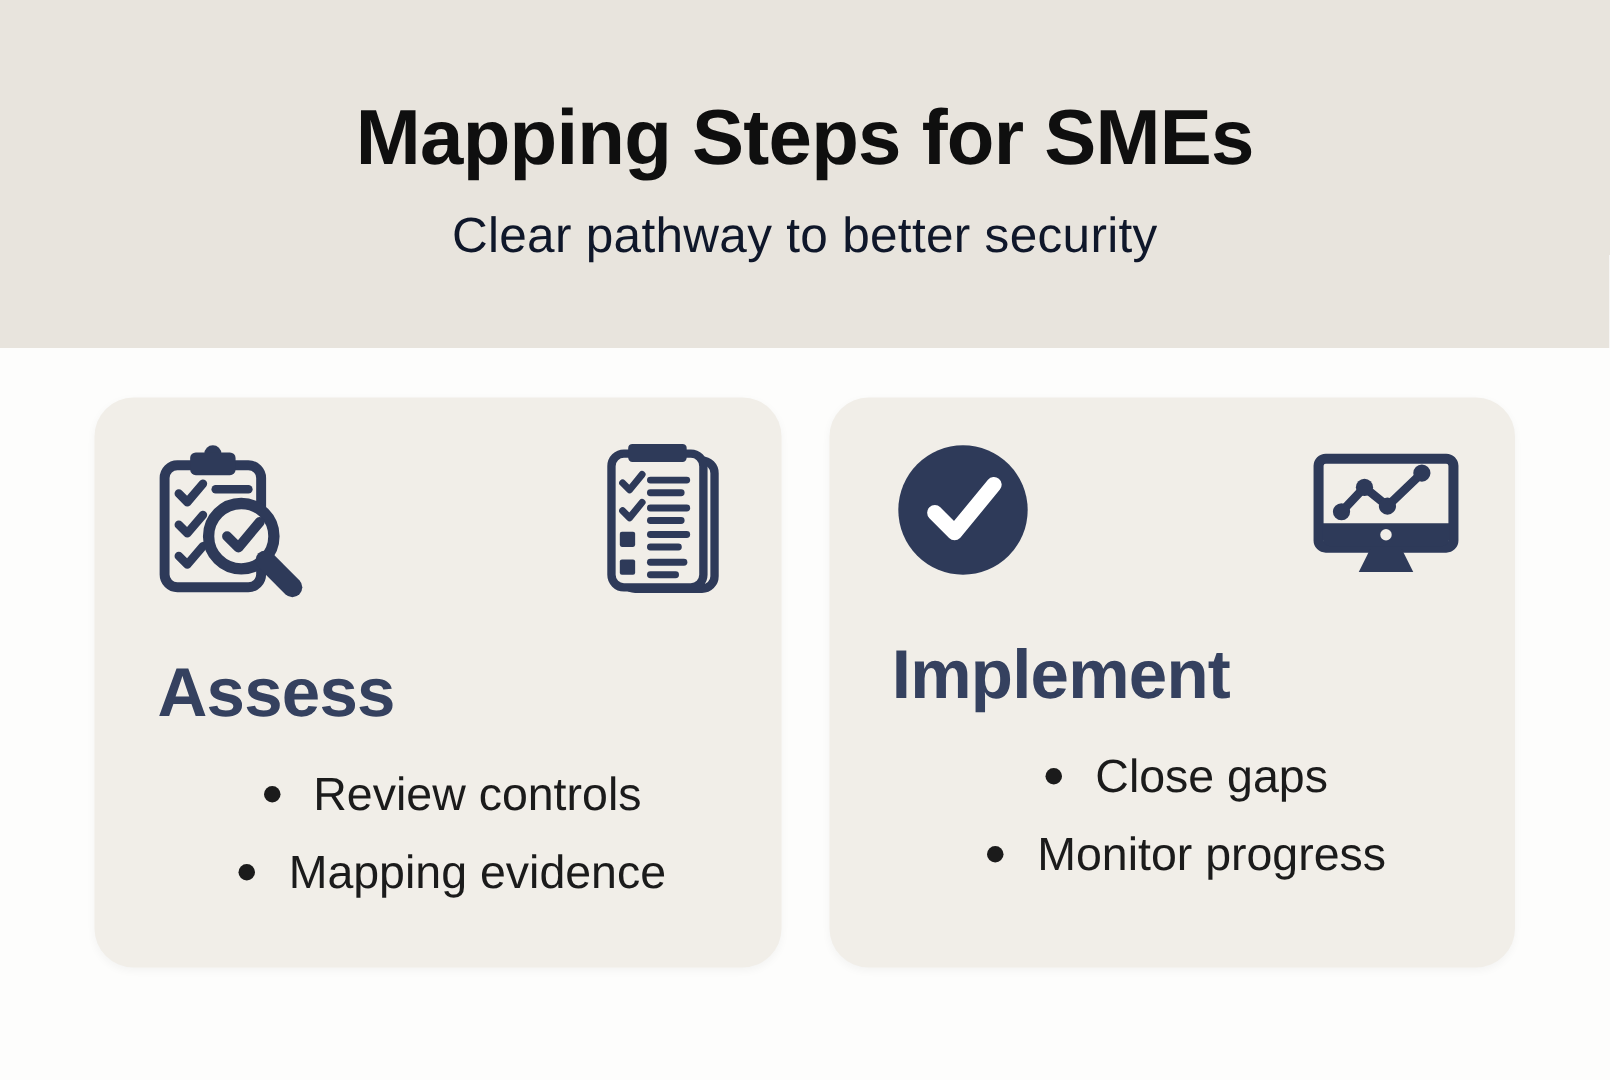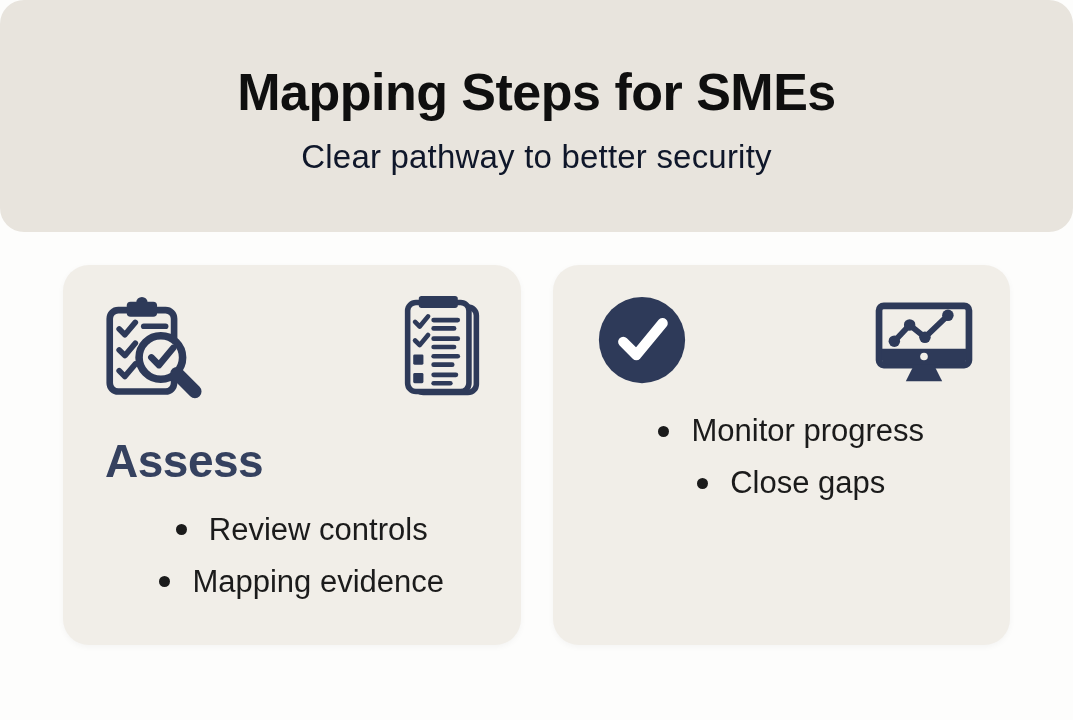--- a/index.html
+++ b/index.html
@@ -15,21 +15,20 @@
   html,body{width:1073px;height:720px;overflow:hidden;}
   body{
     background:var(--page-bg);
     font-family:"Liberation Sans","DejaVu Sans",sans-serif;
   }
   .header{
     width:1073px;height:232px;
     background:var(--header-bg);
     display:flex;flex-direction:column;justify-content:center;align-items:center;
     padding-top:6px;
-    border-radius:24px;
   }
   .page-title{
     font-size:52px;
     font-weight:800;
     color:var(--title-color);
     letter-spacing:-0.5px;
   }
   .page-subtitle{
     margin-top:16px;
     font-size:33px;
@@ -162,26 +161,27 @@
             <circle cx="52" cy="58" r="4" fill="#f1eee8"></circle>
             <polyline points="21,42 37,25 53,38 77,15" stroke="#2e3a59" stroke-width="6" fill="none" stroke-linecap="round" stroke-linejoin="round"></polyline>
             <circle cx="21" cy="42" r="6" fill="#2e3a59"></circle>
             <circle cx="37" cy="25" r="6" fill="#2e3a59"></circle>
             <circle cx="53" cy="38" r="6" fill="#2e3a59"></circle>
             <circle cx="77" cy="15" r="6" fill="#2e3a59"></circle>
             <path d="M41 68 h22 l8 16 h-38 z" fill="#2e3a59"></path>
           </svg>
         </span>
       </div>
+      <h2 class="card-heading">Implement</h2>
       <ul class="bullet-list">
         <li class="bullet-item">
           <span class="bullet-dot"></span>
-          <span>Monitor progress</span>
+          <span>Close gaps</span>
         </li>
         <li class="bullet-item">
           <span class="bullet-dot"></span>
-          <span>Close gaps</span>
+          <span>Monitor progress</span>
         </li>
       </ul>
     </section>
 
   </main>
 </div>
 
 </body></html>

